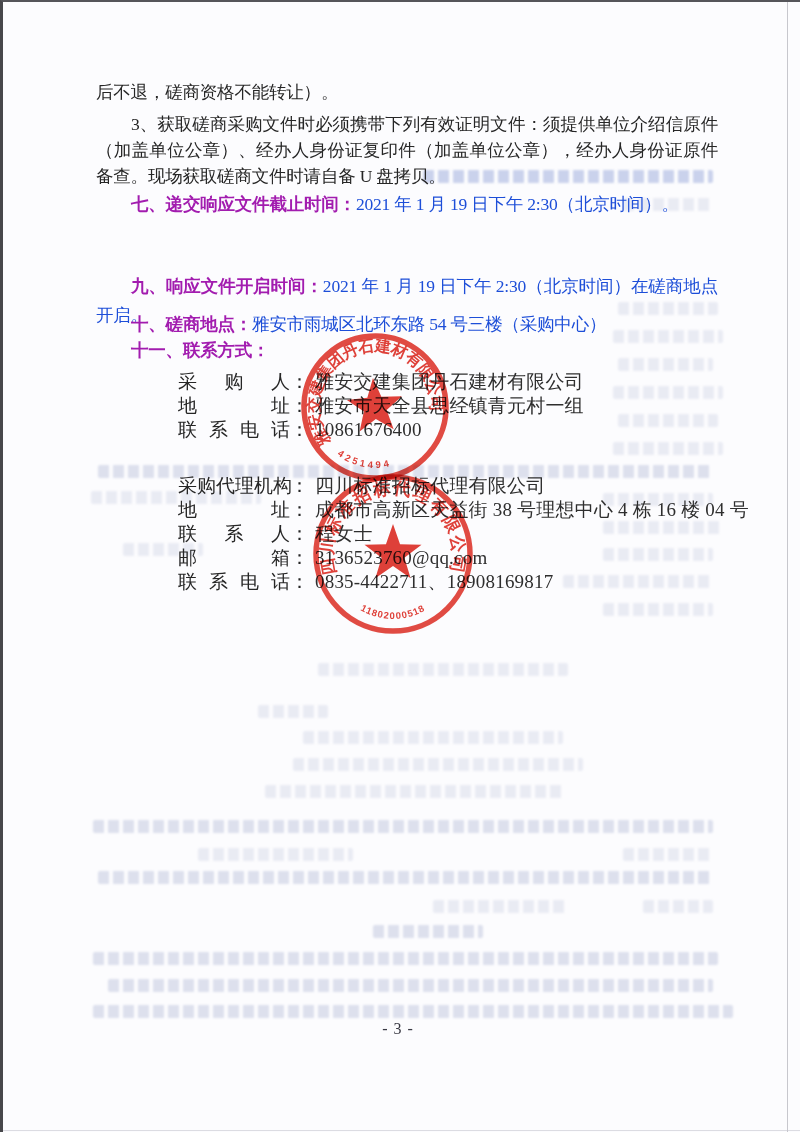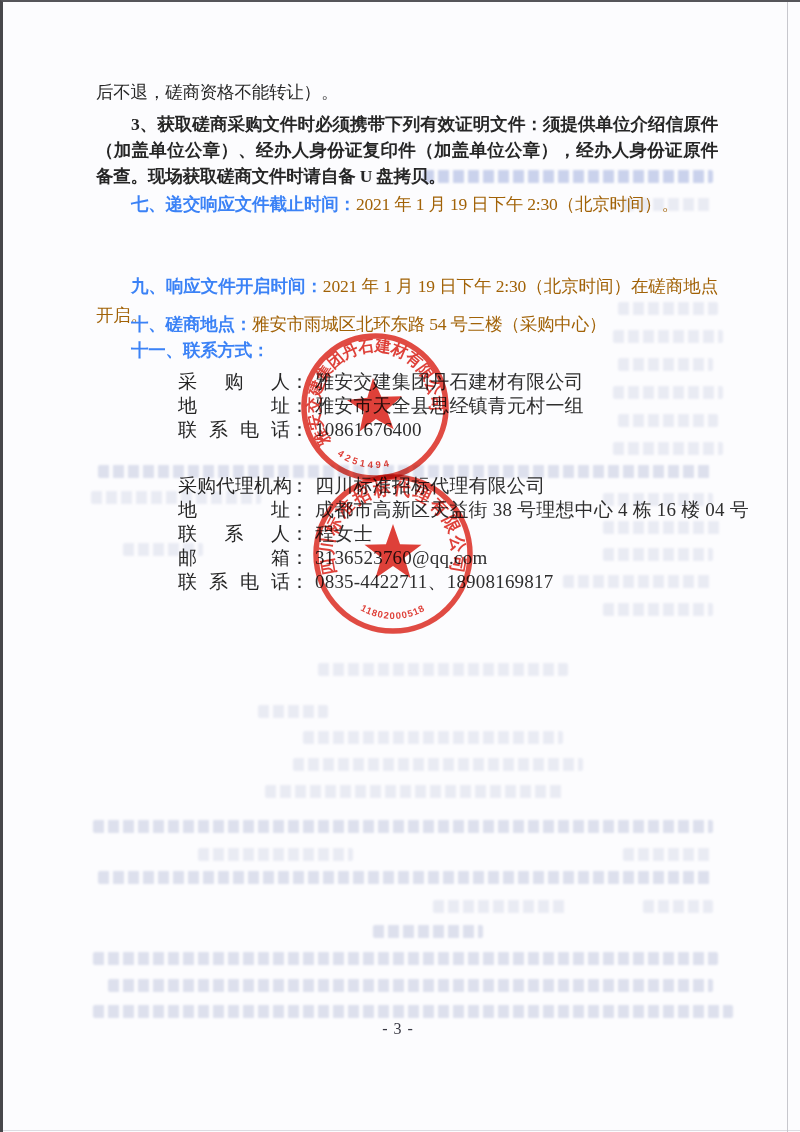--- a/index.html
+++ b/index.html
@@ -13,22 +13,22 @@
     box-sizing:border-box;
   }
   .canvas::after{content:"";position:absolute;top:0;bottom:0;left:784px;width:1px;background:#c7c7cd;}
   .canvas::before{content:"";position:absolute;left:0;right:0;top:1128px;height:1px;background:#dcdce2;}
 
   .tblock{position:absolute;left:93px;width:622px;z-index:2;}
   p{margin:0;}
   .body-p{font-size:17.5px;line-height:26px;letter-spacing:-0.2px;text-align:justify;}
   .indent{text-indent:2em;}
   .sec{font-size:17.5px;line-height:28px;letter-spacing:-0.2px;text-align:justify;text-indent:2em;}
-  .sec-label{font-family:Liberation Mono, monospace;font-weight:700;color:#3b82f6;}
-  .sec-val{color:#a16207;}
+  .sec-label{font-family:Liberation Mono, monospace;font-weight:700;color:#a21caf;}
+  .sec-val{color:#1d4ed8;}
 
   .c-row{font-size:19px;line-height:24px;padding-left:82px;white-space:nowrap;}
   .c-label{display:inline-block;width:112px;text-align:justify;text-align-last:justify;vertical-align:bottom;}
   .c-colon{display:inline-block;margin-right:6px;}
   .c-value{letter-spacing:0.2px;color:#2e2e2e;}
 
   .page-num{position:absolute;top:1018px;left:0;width:790px;text-align:center;
     font-size:16px;letter-spacing:1px;color:#3a3a44;z-index:2;}
 
   
@@ -76,21 +76,21 @@
   <div class="bleed" style="left:640px;top:898px;width:70px;"></div>
   <div class="bleed strong" style="left:370px;top:923px;width:110px;"></div>
   <div class="bleed strong" style="left:90px;top:950px;width:625px;"></div>
   <div class="bleed strong" style="left:105px;top:977px;width:605px;"></div>
   <div class="bleed strong" style="left:90px;top:1003px;width:640px;"></div>
 
   <div class="tblock" style="top:77px;">
     <p class="body-p">后不退，磋商资格不能转让）。</p>
   </div>
 
-  <div class="tblock" style="top:109px;font-weight:bold;">
+  <div class="tblock" style="top:109px;">
     <p class="body-p indent">3、获取磋商采购文件时必须携带下列有效证明文件：须提供单位介绍信原件（加盖单位公章）、经办人身份证复印件（加盖单位公章），经办人身份证原件备查。现场获取磋商文件时请自备 U 盘拷贝。</p>
   </div>
 
   <div class="tblock" style="top:188px;">
     <p class="sec"><b class="sec-label">七、递交响应文件截止时间：</b><span class="sec-val">2021 年 1 月 19 日下午 2:30（北京时间）。</span></p>
   </div>
 
 
   <div class="tblock" style="top:270px;">
     <p class="sec"><b class="sec-label">九、响应文件开启时间：</b><span class="sec-val">2021 年 1 月 19 日下午 2:30（北京时间）在磋商地点开启。</span></p>

